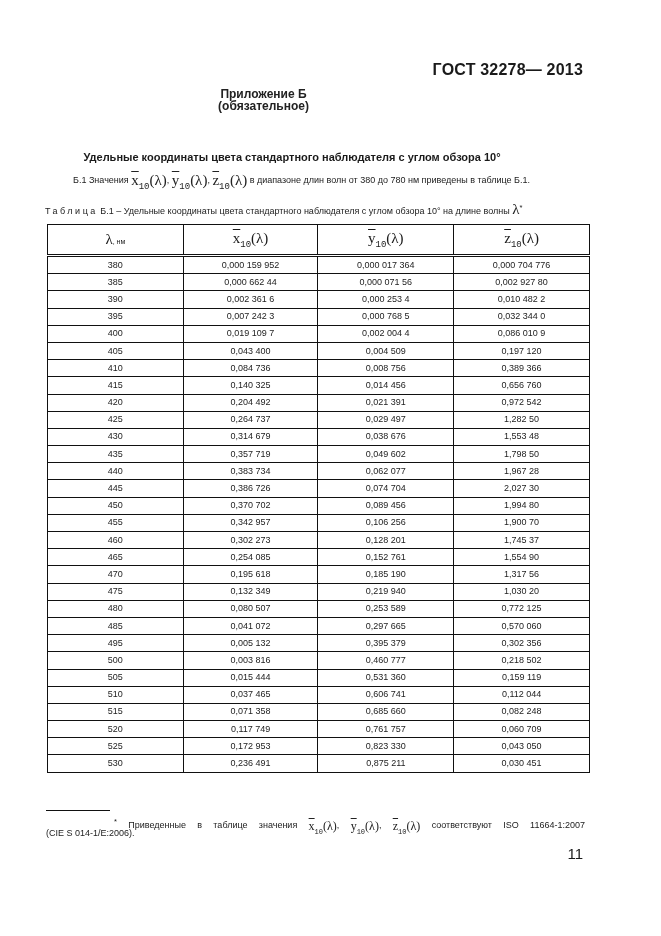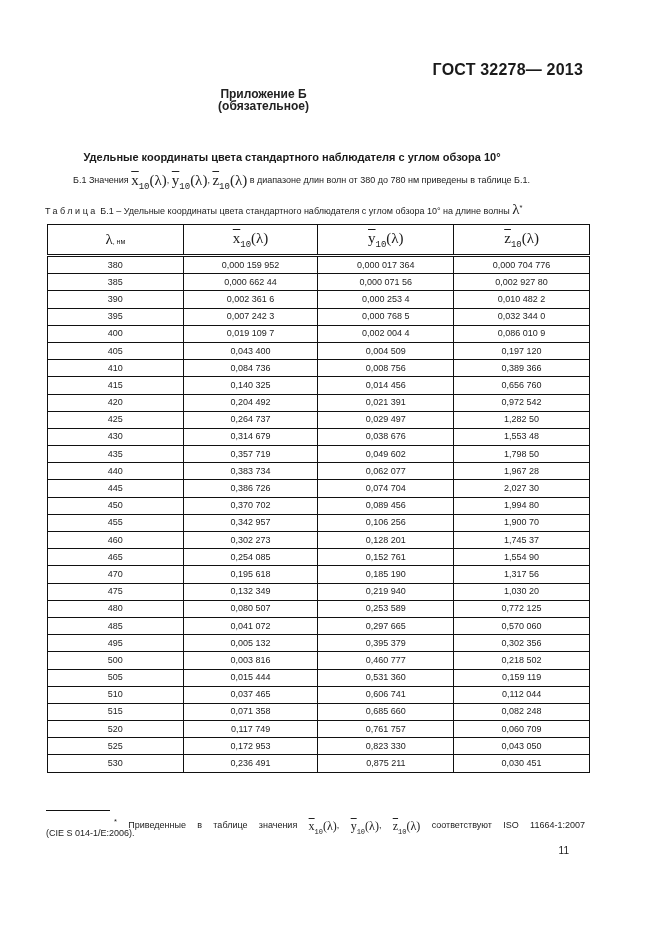--- a/index.html
+++ b/index.html
@@ -23,21 +23,21 @@
   table.data thead tr { border-bottom: 3px double #111; }
   table.data td { height: 16.2px; line-height: 15px; color: #222; }
   table.data th .math { font-size: 15px; }
   .c1 { width: 135px; } .c2 { width: 134px; } .c3 { width: 135px; } .c4 { width: 135px; margin-top: 42px; }
   .units { font-size: 7px; }
   .fn-rule { top: 810px; left: 46px; width: 64px; height: 0; border-top: 1px solid #111; }
   .footnote { top: 815px; left: 46px; width: 539px; font-size: 9px; line-height: 13px; color: #222; text-align: justify; text-align-last: justify; }
   .footnote2 { top: 828px; left: 46px; font-size: 9px; color: #222; }
   .footnote .math { font-size: 12px; }
   .footnote .math sub { font-size: 7px; }
-  .pagenum { top: 845px; right: 92px; font-size: 10px; }
+  .pagenum { top: 845px; right: 78px; font-size: 15px; }
 </style>
 </head>
 <body>
 
 <div class="abs gost">ГОСТ  32278— 2013</div>
 
 <div class="abs appendix">
   <div>Приложение Б</div>
   <div class="sub">(обязательное)</div>
 </div>

